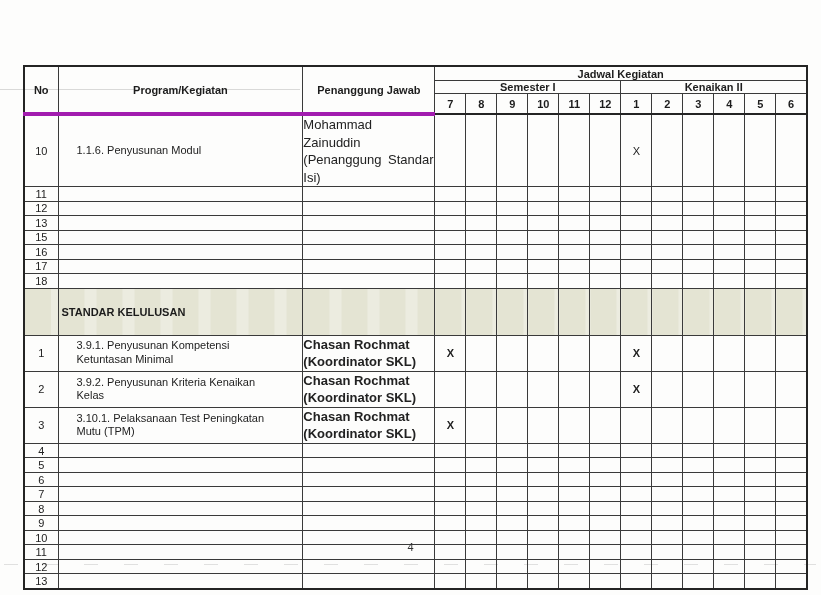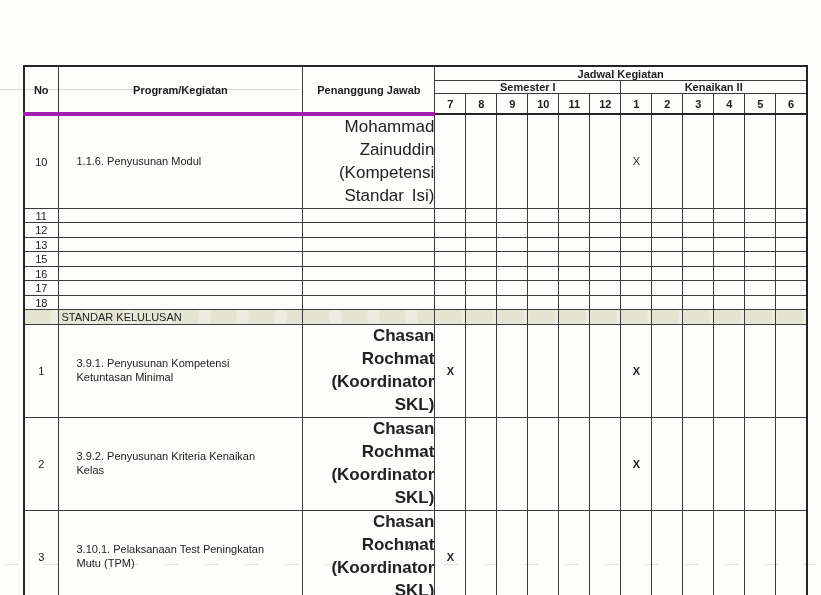--- a/index.html
+++ b/index.html
@@ -50,22 +50,22 @@
     color: #222;
   }
   td.program {
     text-align: left;
     padding: 0 18px;
     font-size: 11px;
     line-height: 1.25;
     color: #222;
   }
   td.pj {
-    text-align: right;
-    font-size: 17px;
+    text-align: left;
+    font-size: 13px;
     line-height: 1.35;
     color: #222;
   }
   td.pj.pj-regular { word-spacing: 3px; }
   td.pj.pj-bold { font-weight: bold; word-spacing: 0; }
   td.mark {
     text-align: center;
     font-size: 11px;
     color: #222;
   }
@@ -74,23 +74,23 @@
   tr.row-thin td { height: 13.5px; }
   tr.section-row td {
     height: 14px;
     background: repeating-linear-gradient(
       90deg,
       #e4e4d3 0px, #e4e4d3 26px,
       #ecece0 26px, #ecece0 38px
     );
   }
   tr.section-row td.section-label {
-    font-weight: normal;
+    font-weight: bold;
     text-align: left;
-    padding: 0 3px;
+    padding: 16px 3px;
     color: #1b1b1b;
     font-size: 11px;
   }
   .page-number {
     position: absolute;
     left: 0;
     right: 0;
     top: 541px;
     text-align: center;
     font-size: 11px;
@@ -161,21 +161,21 @@
           <th>5</th>
           <th>6</th>
         </tr>
     </thead>
     <tbody id="table-body">
         <tr class="row-tall">
           <td class="no">10</td>
           <td class="program">1.1.6. Penyusunan Modul</td>
           <td class="pj pj-regular">
             <div>Mohammad Zainuddin</div>
-            <div>(Kompetensi Standar Isi)</div>
+            <div>(Penanggung Standar Isi)</div>
           </td>
           <td class="mark"></td>
           <td class="mark"></td>
           <td class="mark"></td>
           <td class="mark"></td>
           <td class="mark"></td>
           <td class="mark"></td>
           <td class="mark">X</td>
           <td class="mark"></td>
           <td class="mark"></td>

